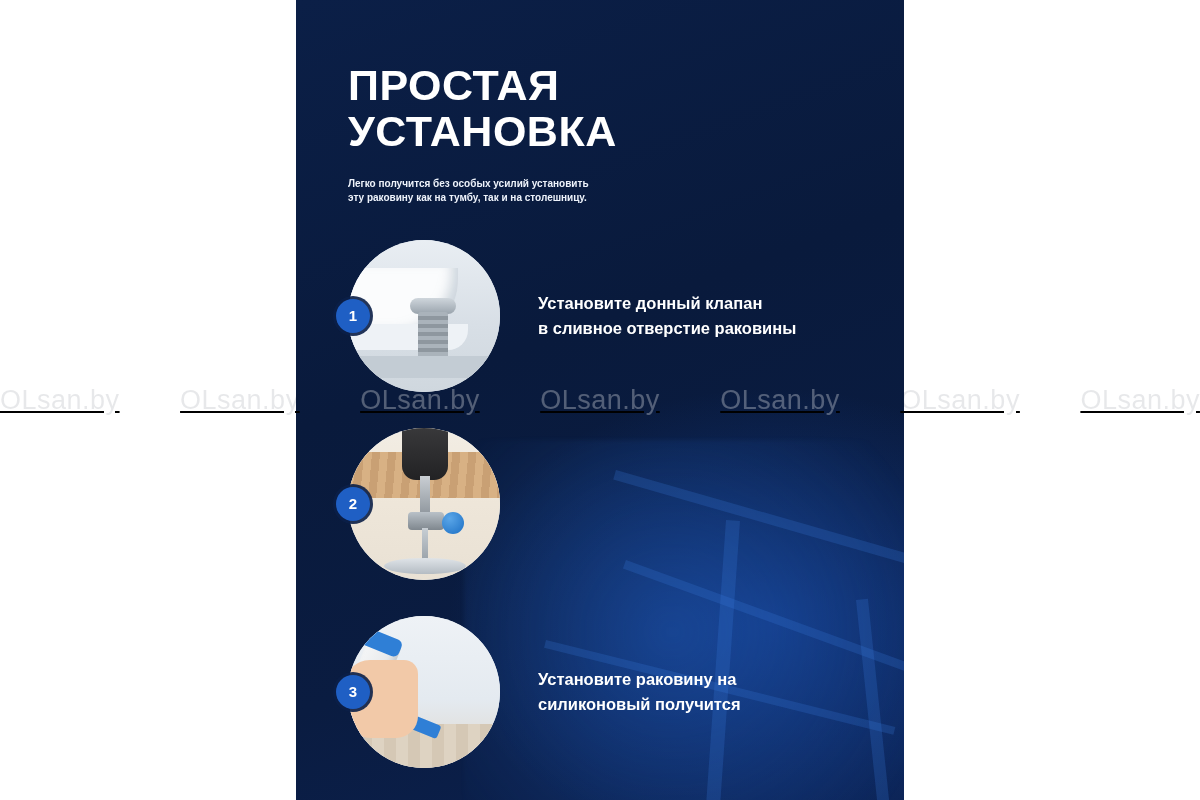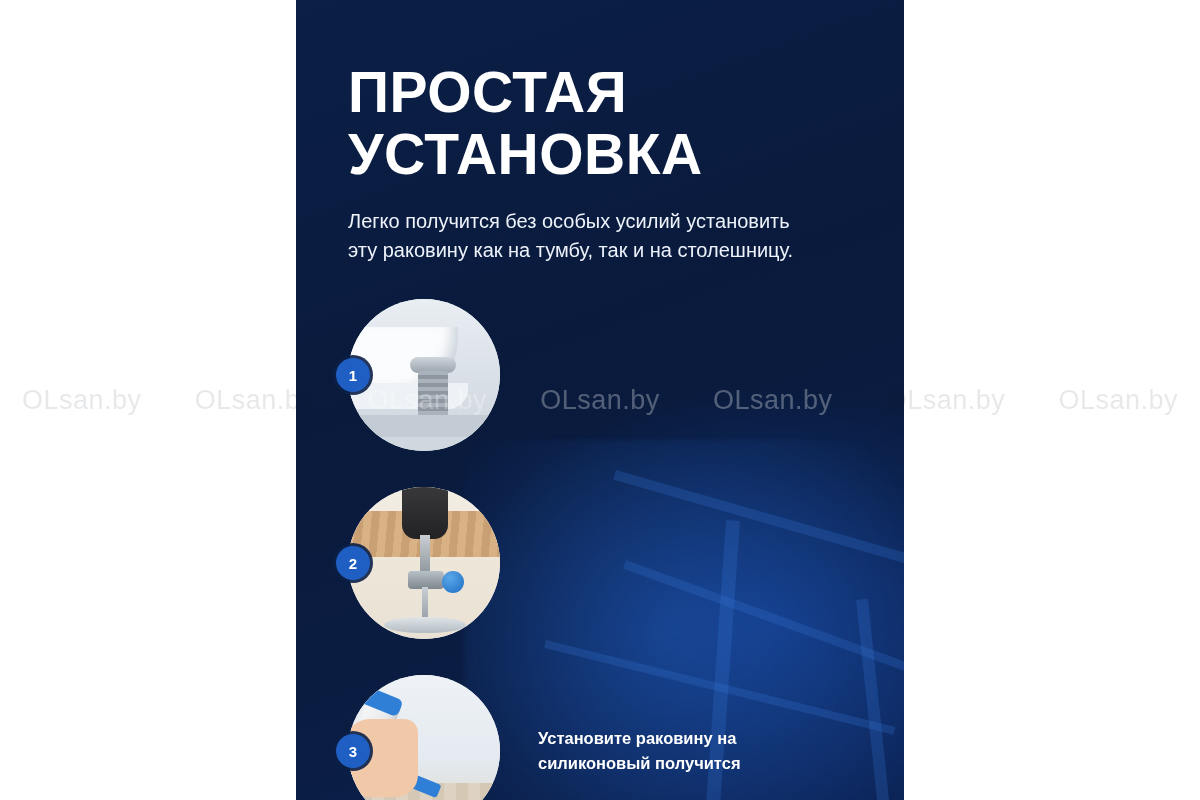--- a/index.html
+++ b/index.html
@@ -54,33 +54,33 @@
 
   .content {
     position: relative;
     z-index: 5;
     padding: 62px 46px 0 52px;
   }
 
   h1.title {
     margin: 0;
     color: #ffffff;
-    font-size: 57px;
+    font-size: 43px;
     line-height: 1.08;
     font-weight: bold;
     letter-spacing: 0.5px;
     white-space: pre-line;
   }
 
   p.subtitle {
     margin: 22px 0 10px 0;
     color: #eef3fb;
-    font-size: 20px;
+    font-size: 10px;
     line-height: 1.45;
-    font-weight: normal;
+    font-weight: bold;
     white-space: pre-line;
   }
 
   .steps {
     margin-top: 30px;
   }
   .step {
     position: relative;
     display: flex;
     align-items: center;
@@ -216,24 +216,25 @@
   
   .watermark {
     position: absolute;
     left: 0;
     top: 374px;
     width: 1200px;
     height: 52px;
     display: flex;
     align-items: center;
     justify-content: space-between;
-    padding: 0 22px;
+    padding: 0 0;
     box-sizing: border-box;
     pointer-events: none;
     z-index: 30;
+    text-decoration: underline;
   }
   .watermark span {
     color: rgba(255,255,255,0.30);
     font-size: 27px;
     font-weight: normal;
     letter-spacing: 0.5px;
     white-space: nowrap;
   }
   .watermark span.dark {
     color: rgba(20,30,45,0.10);
@@ -267,20 +268,22 @@
                 <div class="sink"></div>
                 <div class="sink2"></div>
                 <div class="valve-head"></div>
                 <div class="valve-body"></div>
                 <div class="valve-nut"></div>
                 <div class="bar"></div>
               </div>
             </div>
             <div class="badge">1</div>
           </div>
+          <div class="step-text">Установите донный клапан
+в сливное отверстие раковины</div>
         </div>
 
         <div class="step">
           <div class="thumb-wrap">
             <div class="thumb">
               <div class="ill2">
                 <div class="wood"></div>
                 <div class="drill"></div>
                 <div class="bit"></div>
                 <div class="clamp"></div>

